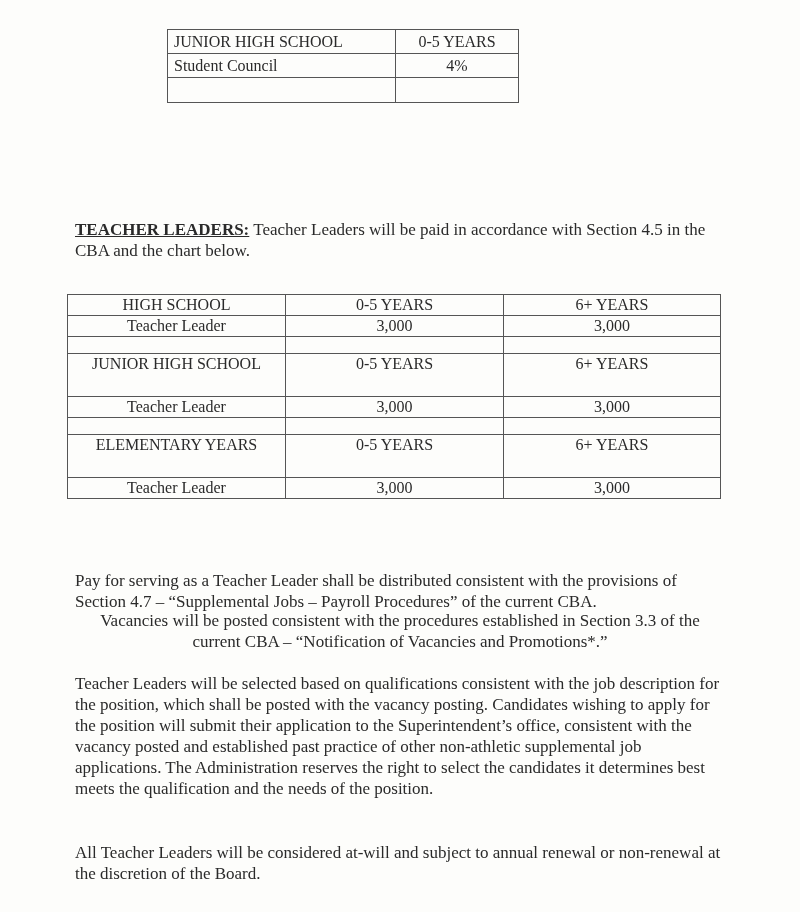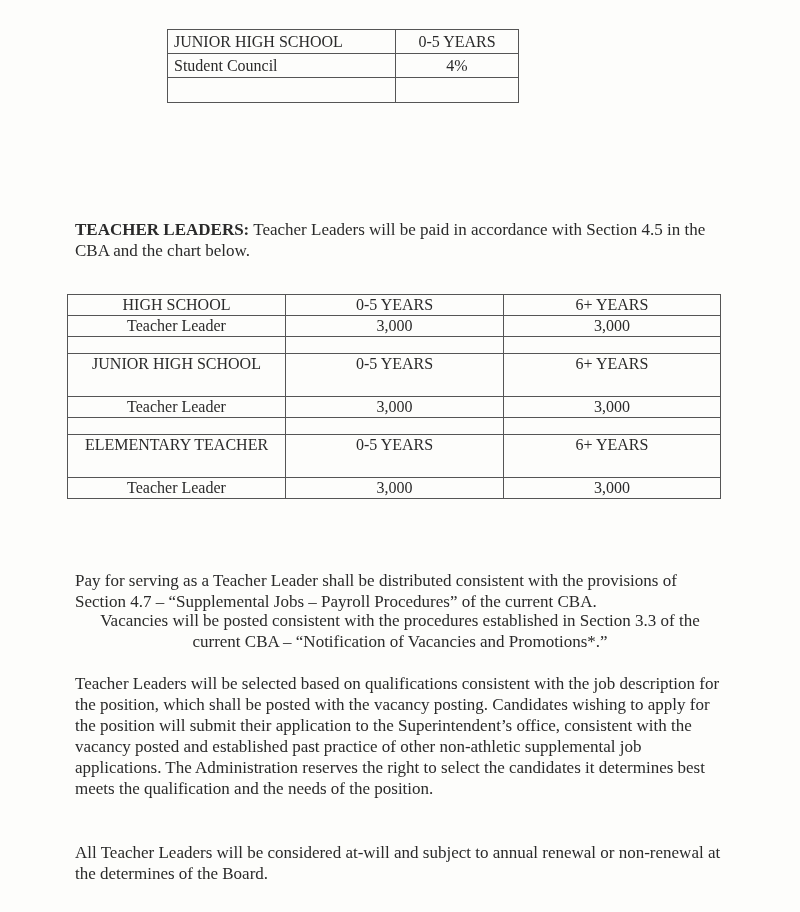--- a/index.html
+++ b/index.html
@@ -11,21 +11,21 @@
   #t1 { left:167px; top:29px; width:352px; }
   #t1 td { height:23px; }
   #t1 td.c2 { text-align:center; width:110px; }
   #t1 tr.empty td { height:24px; }
   #t2 { left:67px; top:294px; width:654px; }
   #t2 td { text-align:center; vertical-align:top; line-height:20px; }
   #t2 td.c1 { width:205px; }
   #t2 td.c2 { width:205px; }
   #t2 tr.sp td { height:16px; }
   .para { font-size:17px; line-height:21px; left:75px; width:650px; }
-  .heading { font-weight:bold; }
+  .heading { font-weight:bold; text-decoration:underline; }
 </style>
 </head>
 <body>
 
 <table id="t1" class="abs">
   <tbody>
       <tr>
     <td>JUNIOR HIGH SCHOOL</td>
     <td class="c2">0-5 YEARS</td>
   </tr>
@@ -73,28 +73,28 @@
     <td class="c2">3,000</td>
     <td>3,000</td>
   </tr>
   <tr class="sp">
         <td></td>
         <td></td>
         <td></td>
       </tr>
 
   <tr>
-    <td class="c1" style="height:42px;">ELEMENTARY TEACHER</td>
+    <td class="c1" style="height:42px;">ELEMENTARY YEARS</td>
     <td class="c2">0-5 YEARS</td>
     <td>6+ YEARS</td>
   </tr>
   <tr>
     <td class="c1">Teacher Leader</td>
     <td class="c2">3,000</td>
     <td>3,000</td>
   </tr>
 </tbody>
   </table>
 
 <div class="abs para" style="top:546px;margin-top:24px;">Pay for serving as a Teacher Leader shall be distributed consistent with the provisions of Section 4.7 – “Supplemental Jobs – Payroll Procedures” of the current CBA.</div>
 <div class="abs para" style="top:610px;text-align:center;">Vacancies will be posted consistent with the procedures established in Section 3.3 of the current CBA – “Notification of Vacancies and Promotions*.”</div>
 <div class="abs para" style="top:673px;">Teacher Leaders will be selected based on qualifications consistent with the job description for the position, which shall be posted with the vacancy posting. Candidates wishing to apply for the position will submit their application to the Superintendent’s office, consistent with the vacancy posted and established past practice of other non-athletic supplemental job applications.  The Administration reserves the right to select the candidates it determines best meets the qualification and the needs of the position.</div>
-<div class="abs para" style="top:842px;">All Teacher Leaders will be considered at-will and subject to annual renewal or non-renewal at the determines of the Board.</div>
+<div class="abs para" style="top:842px;">All Teacher Leaders will be considered at-will and subject to annual renewal or non-renewal at the discretion of the Board.</div>
 
 </body></html>

